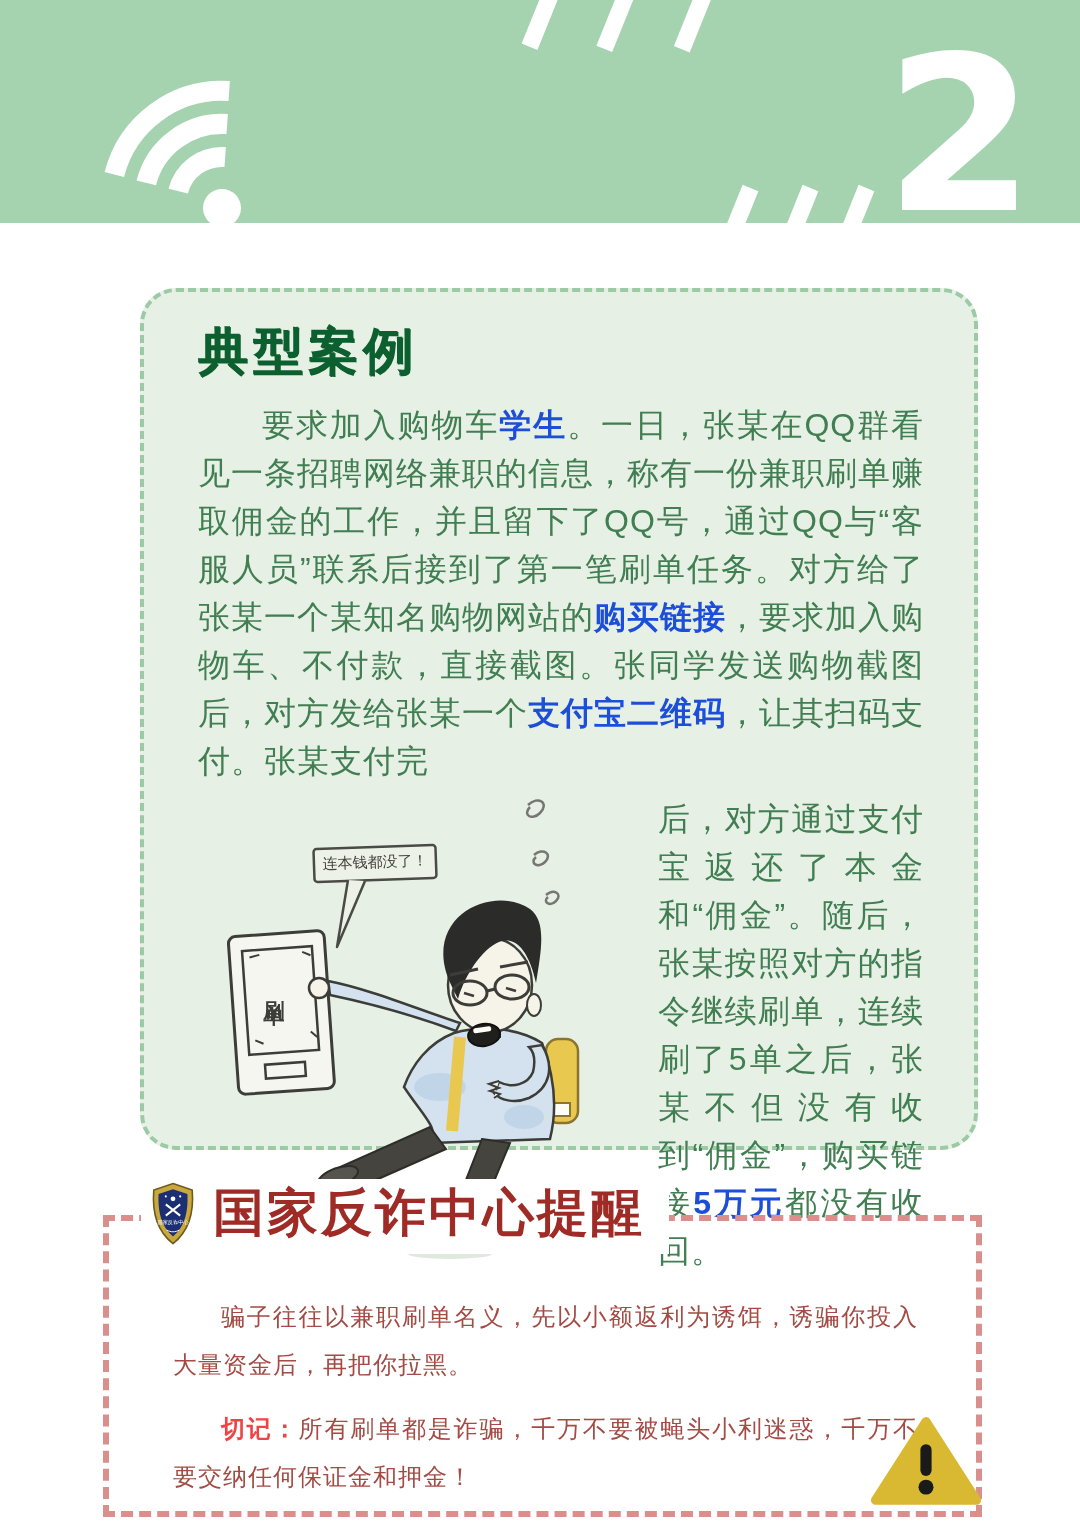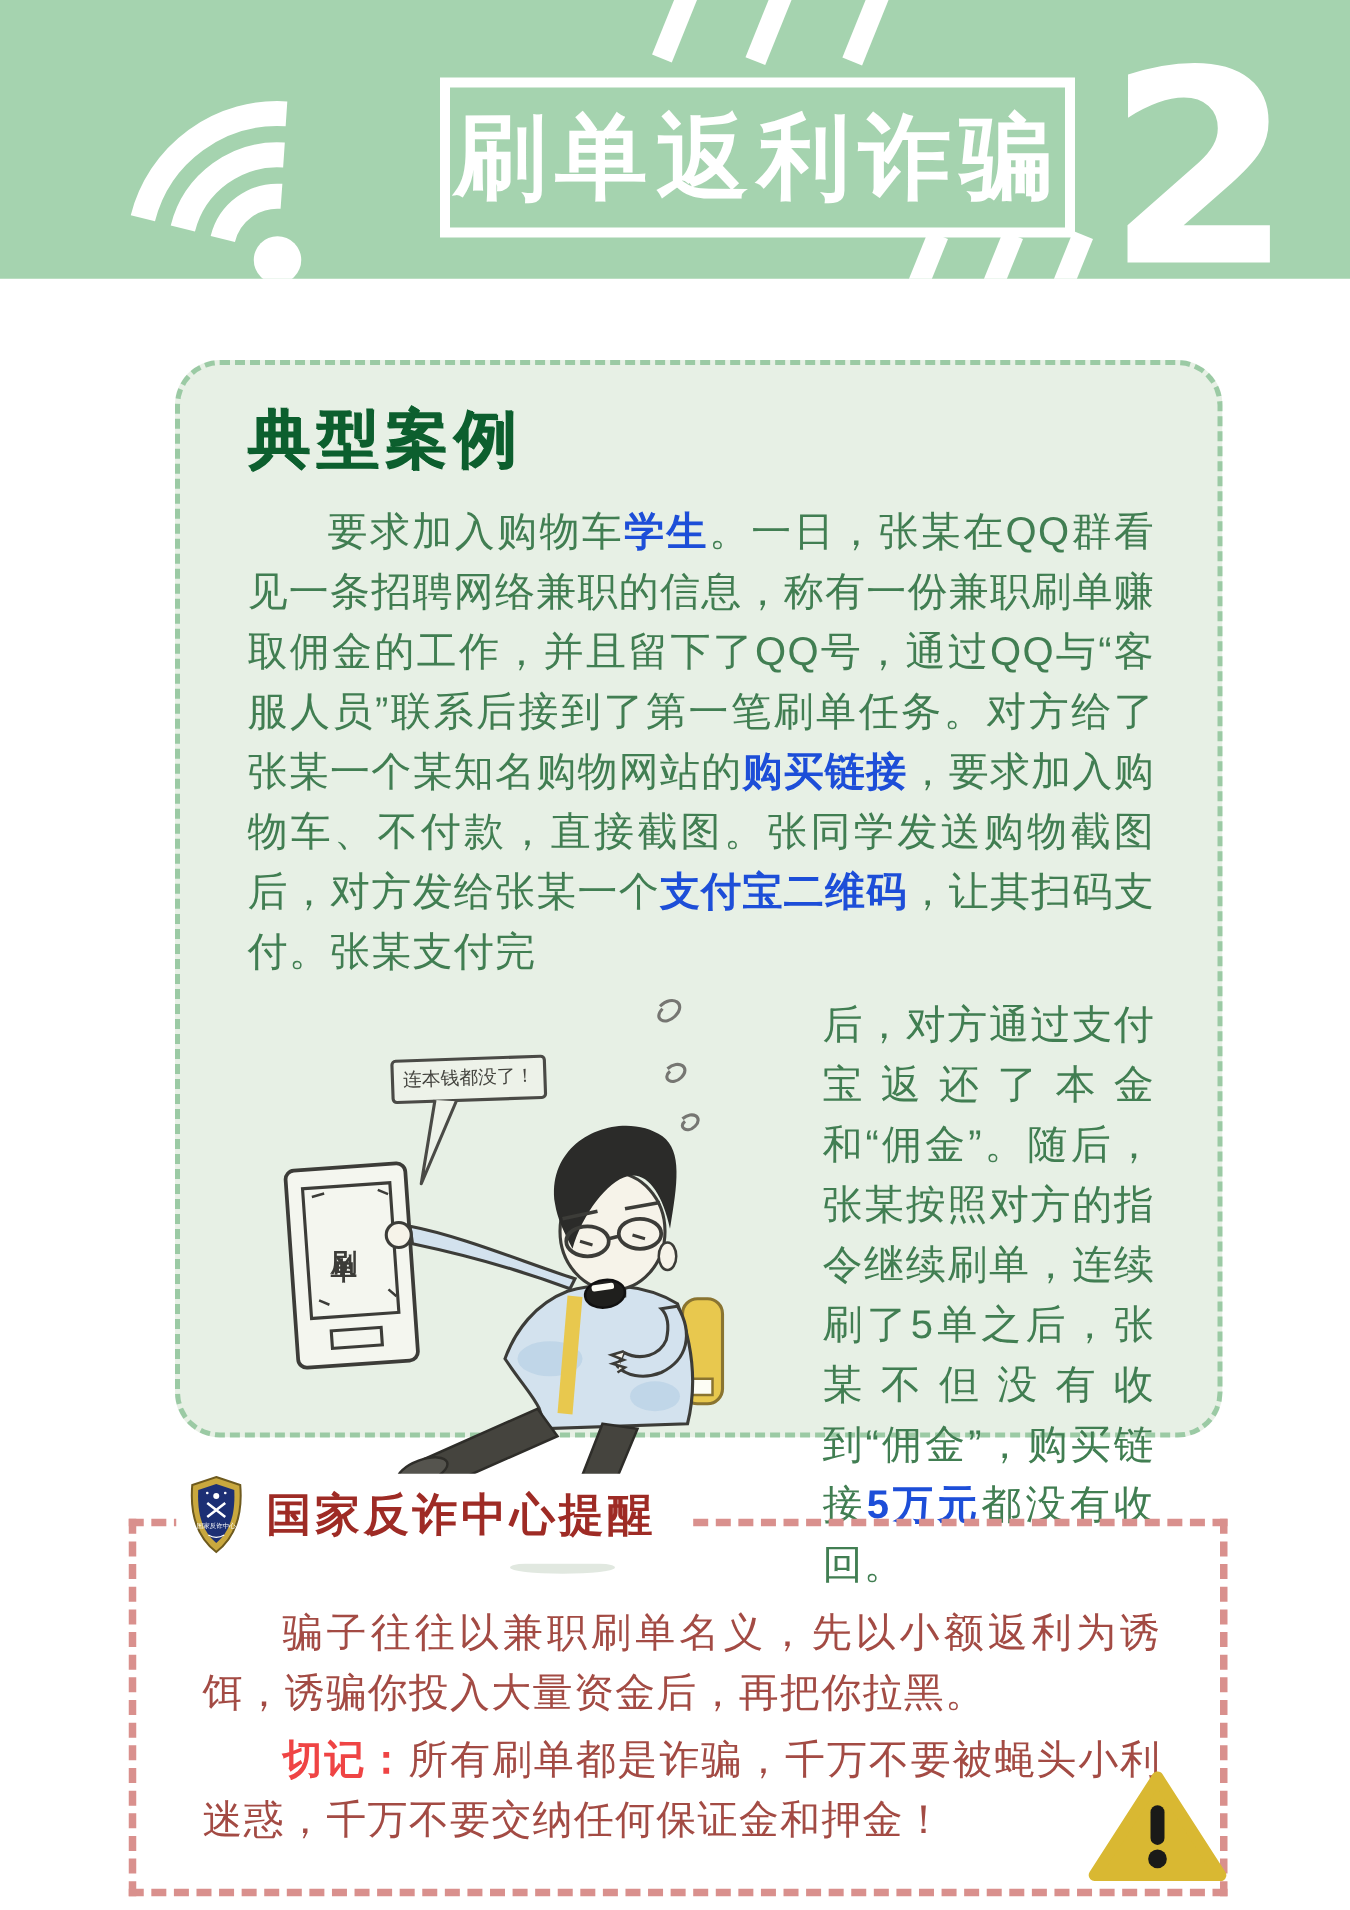--- a/index.html
+++ b/index.html
@@ -38,23 +38,23 @@
                color:#3c3c38;letter-spacing:5px;font-weight:bold;}
   .case-p2{flex:1;margin-top:8px;}
   .case-box .seg-b{font-weight:bold;color:#1d4ed8;}
 
   
   .reminder-box{position:absolute;left:103px;top:1215px;width:879px;height:302px;box-sizing:border-box;
                 border:6px dashed #d9908d;}
   .reminder-header{position:absolute;left:32px;top:-42px;background:#ffffff;display:flex;align-items:center;
                    gap:16px;padding:0 24px 6px 8px;}
   .badge{width:48px;height:66px;flex:none;}
-  .reminder-title{font-size:36px;font-weight:900;color:#9e2b25;letter-spacing:3px;white-space:nowrap;}
+  .reminder-title{font-size:51px;font-weight:900;color:#9e2b25;letter-spacing:3px;white-space:nowrap;}
   .reminder-body{padding:56px 42px 0 48px;}
-  .rem-p{font-size:32px;line-height:48px;color:#a34b44;text-align:justify;margin:5px;letter-spacing:1px;}
+  .rem-p{font-size:24px;line-height:48px;color:#a34b44;text-align:justify;margin:16px;letter-spacing:1px;}
   .rem-p + .rem-p{margin-top:4px;}
   .reminder-box .seg-b{font-weight:bold;color:#ef4444;}
   .warning{position:absolute;right:-6px;bottom:2px;width:112px;height:96px;}
 </style>
 </head>
 <body>
 
 <div class="page">
 
   <div class="banner">
@@ -67,23 +67,20 @@
 
     <svg class="wifi" viewBox="0 0 195 200" aria-hidden="true">
       <g transform="translate(137,172) rotate(-36)" stroke="#ffffff" fill="none" stroke-width="20">
         <path d="M -29,-34.5 A 45,45 0 0 1 29,-34.5"></path>
         <path d="M -50,-60 A 78,78 0 0 1 50,-60"></path>
         <path d="M -71,-85.5 A 111,111 0 0 1 71,-85.5"></path>
       </g>
       <circle cx="137" cy="172" r="19" fill="#ffffff" transform="translate(0,6)"></circle>
     </svg>
 
-    <div class="title-box">
-      <div class="banner-title">刷单返利诈骗</div>
-    </div>
 
     <svg class="page-num" viewBox="0 0 215 200">
       <text x="20" y="182" font-size="215" fill="#ffffff">2</text>
     </svg>
   </div>
 
   <div class="case-box">
     <h2 class="case-heading">典型案例</h2>
 
     <p class="case-p indent"><span>要求加入购物车</span><span class="seg-b">学生</span><span>。一日，张某在QQ群看见一条招聘网络兼职的信息，称有一份兼职刷单赚取佣金的工作，并且留下了QQ号，通过QQ与“客服人员”联系后接到了第一笔刷单任务。对方给了张某一个某知名购物网站的</span><span class="seg-b">购买链接</span><span>，要求加入购物车、不付款，直接截图。张同学发送购物截图后，对方发给张某一个</span><span class="seg-b">支付宝二维码</span><span>，让其扫码支付。张某支付完</span></p>

